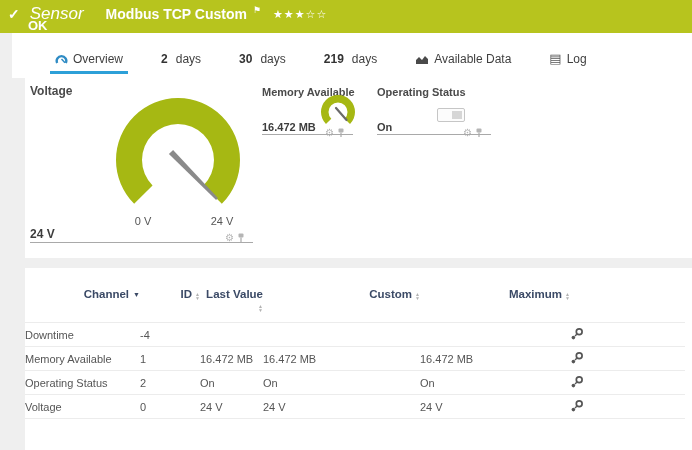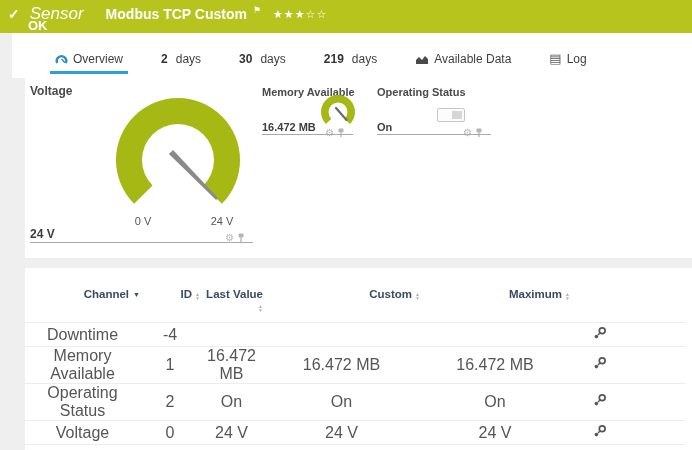--- a/index.html
+++ b/index.html
@@ -43,21 +43,21 @@
   .arc{fill:var(--gauge);}
   
   .toggle{width:26px;height:12px;background:#fcfcfc;border:1px solid #c6c6c6;border-radius:2px;position:relative;}
   .toggle .knob{position:absolute;right:2px;top:2px;width:10px;height:8px;background:#d6d6d6;}
   
   table.channels{border-collapse:collapse;table-layout:fixed;width:660px;margin-top:14px;}
   table.channels th{font-size:11.5px;color:var(--navy);font-weight:bold;text-align:right;
                     vertical-align:top;padding:6px 0 10px 0;white-space:normal;}
   th.col-channel{text-align:left;padding-left:23px;}
   th.col-icon{width:60px;}
-  table.channels td{font-size:16px;color:#555;text-align:center;height:23px;padding:0;}
+  table.channels td{font-size:11px;color:#555;text-align:left;height:23px;padding:0;}
   td.cell-channel{text-align:left;padding-left:23px;}
   td.cell-id{padding-right:32px;}
   td.cell-icon{text-align:center;}
   tbody tr{border-top:1px solid #ececec;}
   tbody tr:last-child{border-bottom:1px solid #ececec;}
   .sort{display:inline-flex;flex-direction:column;margin-left:3px;vertical-align:2px;}
   .sort span{font-size:5px;line-height:4px;color:#b3b3b3;}
   .sorted-arrow{font-size:7px;color:var(--navy);margin-left:4px;vertical-align:1px;}
   .hdr-wrap{display:inline;}
 </style>

